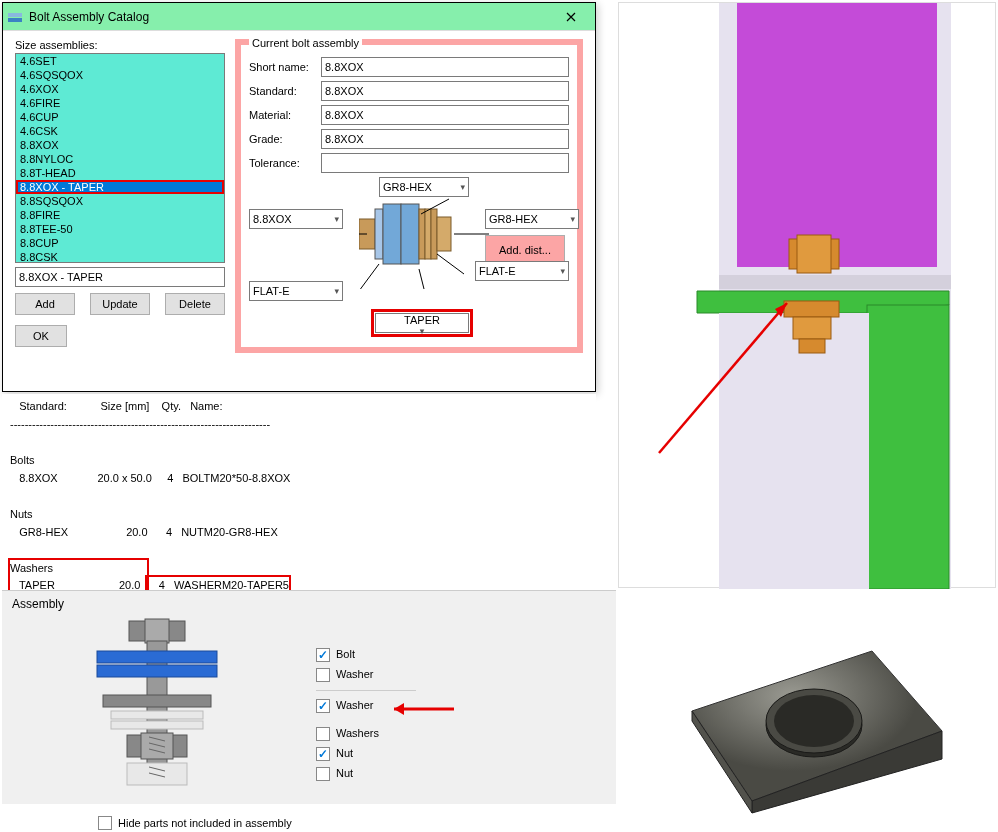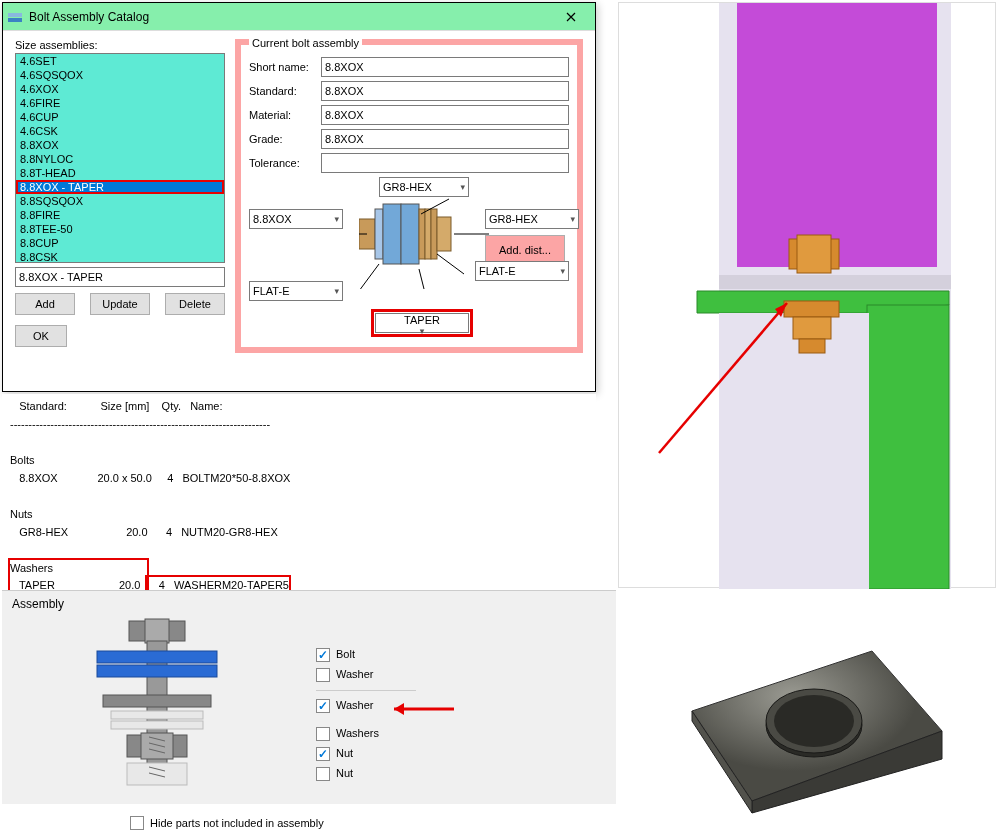--- a/index.html
+++ b/index.html
@@ -56,21 +56,21 @@
 .assembly-panel { position: absolute; left: 2px; top: 590px; width: 614px; height: 214px; background: #f0f0f0; border-top: 1px solid #ccc; padding: 6px 10px; }
 .assembly-panel .section-label { font-size: 12px; margin-bottom: 6px; }
 .assembly-body { display: flex; gap: 14px; align-items: center; }
 .bolt-schematic { width: 290px; height: 195px; display: flex; align-items: center; justify-content: center; }
 .check-list { display: flex; flex-direction: column; gap: 6px; }
 .check-item { display: flex; align-items: flex-start; gap: 6px; }
 .chk { width: 14px; height: 14px; border: 1px solid #888; background: #fff; display: flex; align-items: center; justify-content: center; cursor: pointer; }
 .chk.checked::after { content: '✓'; color: #0078d7; font-size: 12px; font-weight: bold; }
 .check-divider { border-top: 1px solid #ccc; margin: 2px 0; width: 100px; }
 
-.hide-parts-row { margin-top: 4px; display: flex; align-items: center; gap: 6px; margin-left: 118px; }
+.hide-parts-row { margin-top: 4px; display: flex; align-items: center; gap: 6px; margin-left: 86px; }
 
 
 .viewport { position: absolute; left: 618px; top: 2px; width: 378px; height: 586px; background: #fff; border: 1px solid #ddd; }
 
 
 .washer-photo { position: absolute; left: 618px; top: 592px; width: 378px; height: 238px; background: #fff; display: flex; align-items: center; justify-content: center; }
 
 
 .bolt-sprite { position: absolute; left: 110px; top: 10px; width: 130px; height: 100px; }
 

